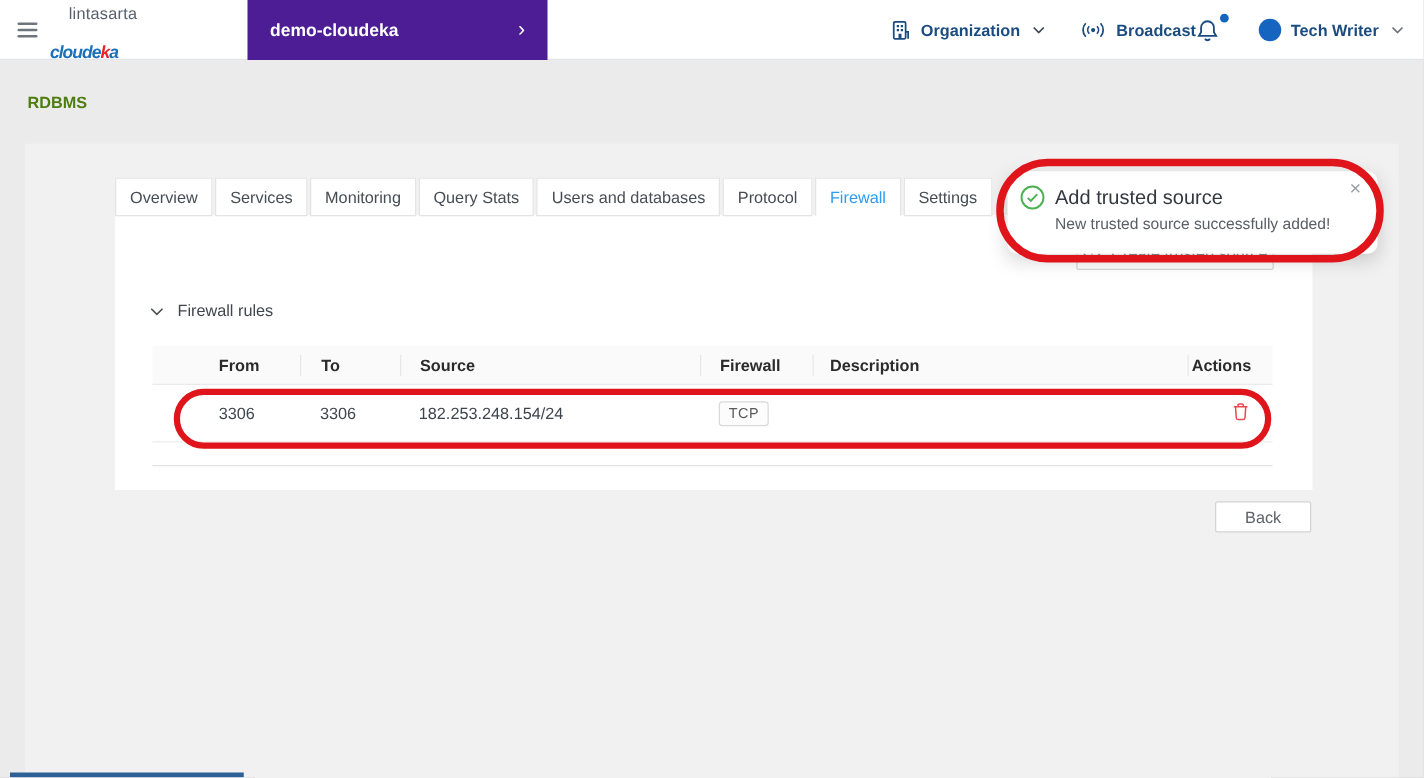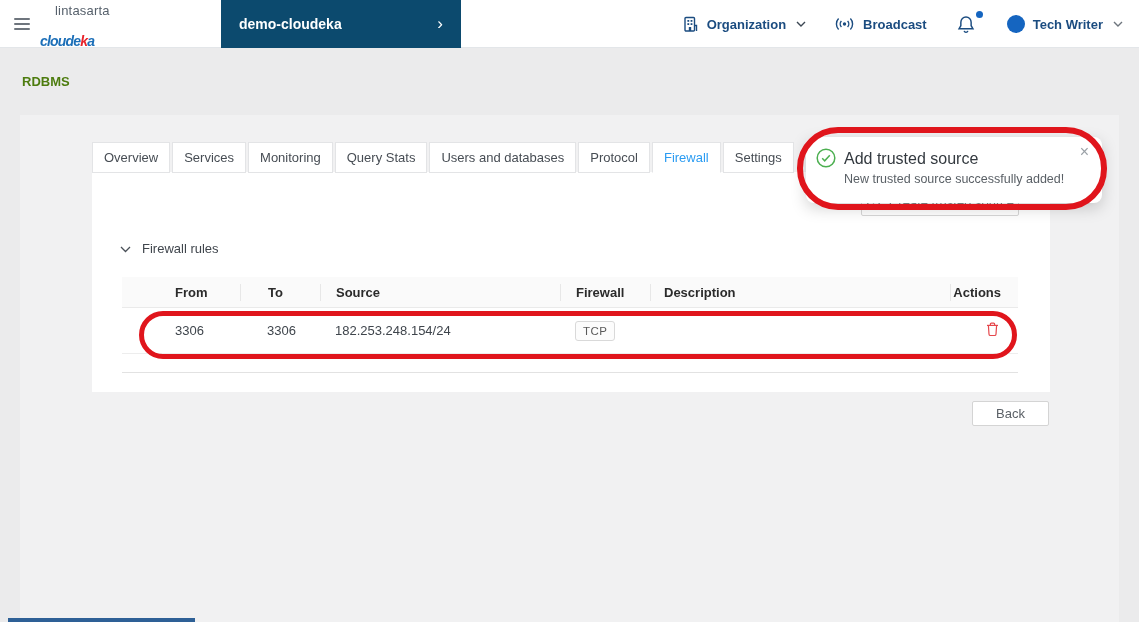--- a/index.html
+++ b/index.html
@@ -9,27 +9,27 @@
 
   
   .header { position:absolute; left:0; top:0; width:1139px; height:48px; background:#ffffff; border-bottom:1px solid #e3e6e9; z-index:20; }
   .hamburger { position:absolute; left:14px; top:18px; width:16px; height:12px; display:flex; flex-direction:column; justify-content:space-between; cursor:pointer; }
   .hamburger span { display:block; height:2px; background:#6e757d; border-radius:1px; }
   .logo { position:absolute; left:40px; top:4px; line-height:1; }
   .logo-top { font-size:13px; color:#57616c; margin-left:15px; letter-spacing:.2px; }
   .logo-brand { font-size:14px; font-weight:bold; font-style:italic; letter-spacing:-0.8px; margin-top:17px; }
   .logo-brand .b { color:#1c6fb8; }
   .logo-brand .r { color:#e8232a; }
-  .banner { position:absolute; left:198px; top:0; width:240px; height:48px; background:#0c4a6e; color:#fff; display:flex; align-items:center; justify-content:space-between; padding:16px 18px; cursor:pointer;margin-left:23px; }
+  .banner { position:absolute; left:198px; top:0; width:240px; height:48px; background:#4c1d95; color:#fff; display:flex; align-items:center; justify-content:space-between; padding:16px 18px; cursor:pointer; }
   .banner-label { font-size:14px; font-weight:bold; }
   .banner-chevron { font-size:17px; line-height:1; margin-top:-2px; }
   .header-right { position:absolute; right:16px; top:0; height:48px; display:flex; align-items:center; }
   .hitem { display:flex; align-items:center; gap:8px; color:#1b4c80; font-size:13px; font-weight:bold; cursor:pointer; white-space:nowrap; }
   .hitem svg { display:block; }
-  .gap-a { margin-right:28px; } .gap-b { margin-right:30px; } .gap-c { margin-right:32px; }
+  .gap-a { margin-right:28px; } .gap-b { } .gap-c { margin-right:32px; }
   .bell-wrap { position:relative; }
   .bell-dot { position:absolute; right:-8px; top:-4px; width:7px; height:7px; border-radius:50%; background:#1565c0; }
   .avatar { width:18px; height:18px; border-radius:50%; background:#1565c0; }
   .chev { margin-left:2px; }
 
   
   .breadcrumb { position:absolute; left:22px; top:74px; font-size:13px; font-weight:bold; color:#4d7c0f; }
   .panel { position:absolute; left:20px; top:115px; width:1099px; height:507px; background:#f1f1f2; }
 
   .tabs { position:absolute; left:92px; top:142px; display:flex; z-index:5; }
@@ -38,21 +38,21 @@
 
   .card { position:absolute; left:92px; top:172px; width:958px; height:220px; background:#ffffff; z-index:3; }
 
   .create-btn { position:absolute; left:861px; top:188px; width:158px; height:28px; background:#fefefe; border:1px solid #d6d6d6; border-radius:2px; display:flex; align-items:center; justify-content:center; gap:8px; font-size:13px; color:#8a8a8a; z-index:6; cursor:pointer; }
 
   .section-head { position:absolute; left:120px; top:241px; display:flex; align-items:center; gap:11px; font-size:13px; color:#40464d; z-index:6; cursor:pointer; }
 
   .table { position:absolute; left:122px; top:277px; width:896px; z-index:6; font-size:13px; }
   .thead { display:flex; height:31px; align-items:center; background:#fafafa; border-bottom:1px solid #eaeaea; font-weight:bold; color:#2b2b2b; }
   .trow { display:flex; height:46px; align-items:center; background:#ffffff; border-bottom:1px solid #ededed; color:#3f454c; }
-  .c1 { width:118px; padding-left:53px; } .c2 { width:80px; padding-left:27px; }
+  .c1 { width:118px; padding-left:53px; } .c2 { width:80px; padding-left:16px; }
   .c3 { width:240px; padding-left:15px; } .c4 { width:90px; padding-left:15px; }
   .c5 { width:300px; padding-left:13px; } .c6 { width:68px; text-align:right; padding-right:17px; }
   .thead .c2,.thead .c3,.thead .c4,.thead .c5,.thead .c6 { border-left:1px solid #e7e7e7; height:17px; display:flex; align-items:center; }
   .thead .c6 { justify-content:flex-end; }
   .badge { display:inline-block; padding:3px 7px; border:1px solid #d9d9d9; border-radius:3px; background:#fcfcfc; font-size:11.5px; color:#5a5a5a; letter-spacing:.4px; }
   .trash-btn { display:inline-flex; cursor:pointer; padding:2px; }
   .table-sep { position:absolute; left:122px; top:372px; width:896px; height:1px; background:#e2e2e2; z-index:6; }
 
   .back-btn { position:absolute; left:972px; top:401px; width:77px; height:25px; background:#ffffff; border:1px solid #d4d4d4; border-radius:2px; font-size:13px; color:#5b6167; display:flex; align-items:center; justify-content:center; z-index:6; cursor:pointer; }
 

